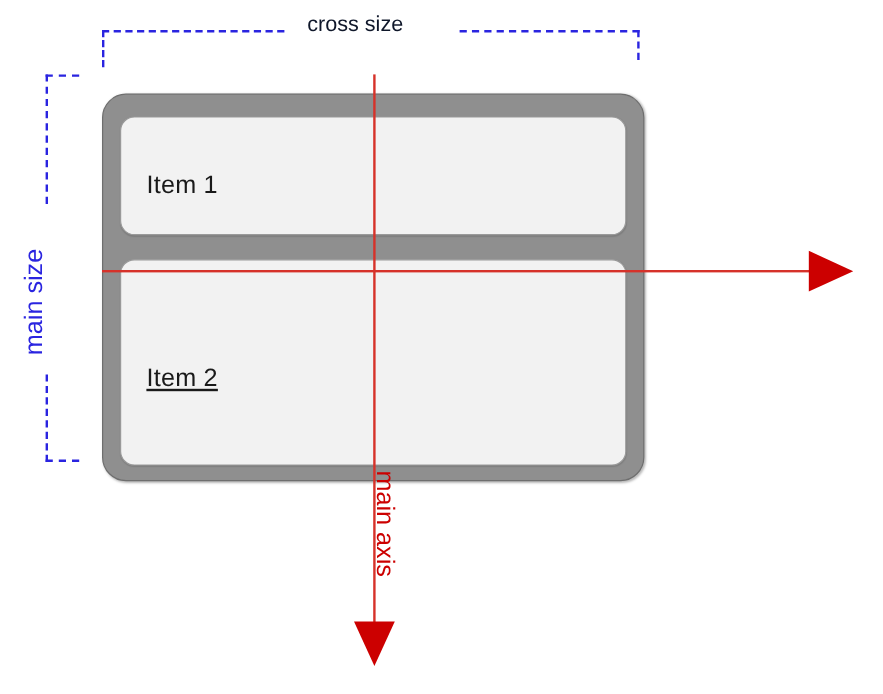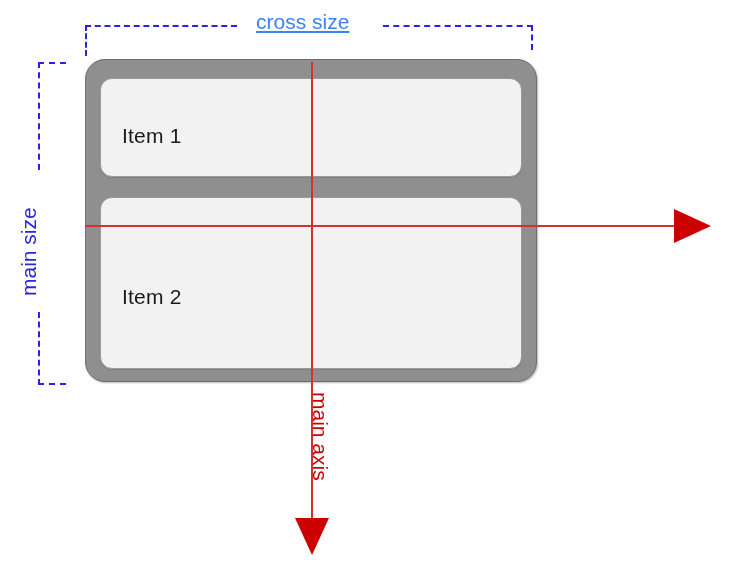--- a/index.html
+++ b/index.html
@@ -19,21 +19,21 @@
     position: absolute;
     left: 0; top: 0;
     width: 736px;
     height: 578px;
   }
 
   
   .flex-container {
     position: absolute;
     left: 85px;
-    top: 59px;
+    top: 78px;
     width: 452px;
     height: 323px;
     box-sizing: border-box;
     background: #8f8f8f;
     border-radius: 20px;
     border: 1px solid #6e6e6e;
     box-shadow: 1px 1px 2px rgba(0,0,0,0.28);
     display: flex;
     flex-direction: column;
     padding: 18px 14px 12px 14px;
@@ -52,21 +52,21 @@
   }
   .flex-item .item-label {
     font-size: 21px;
     color: #1a1a1a;
     padding-left: 21px;
     letter-spacing: 0.2px;
   }
   .flex-item-1 { height: 100px; }
   .flex-item-2 { height: 173px; margin-top: 20px; }
   .flex-item-1 .item-label { margin-top: 16px; }
-  .flex-item-2 .item-label { margin-top: 28px; }
+  .flex-item-2 .item-label { margin-top: 28px; text-decoration: underline; }
 
   
   .axis-line {
     position: absolute;
     background: #d6322a;
   }
   .cross-axis-line {
     left: 85px;
     top: 225px;
     width: 605px;
@@ -143,24 +143,23 @@
   .cross-size-tick-right {
     left: 531px;
     top: 25px;
     height: 25px;
     border-left-width: 2.5px;
   }
   .cross-size-label {
     position: absolute;
     left: 256px;
     top: 10px;
-    color: #3b82f6;
-    font-size: 21px;
+    color: #0f172a;
+    font-size: 18px;
     white-space: nowrap;
-    text-decoration: underline;
   }
 
   
   .main-size-rule-top {
     left: 38px;
     top: 62px;
     height: 108px;
     border-left-width: 2.5px;
   }
   .main-size-rule-bottom {

